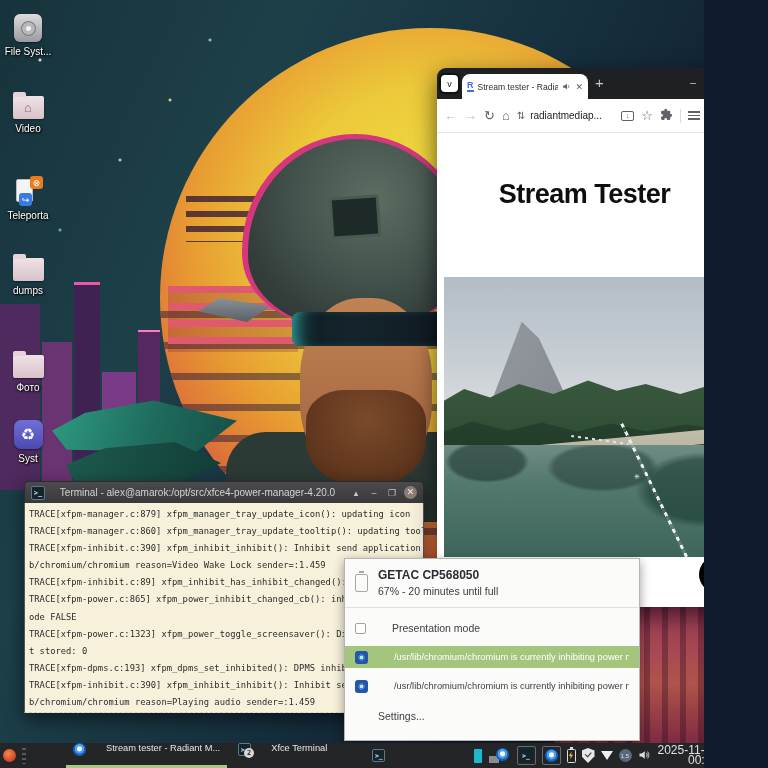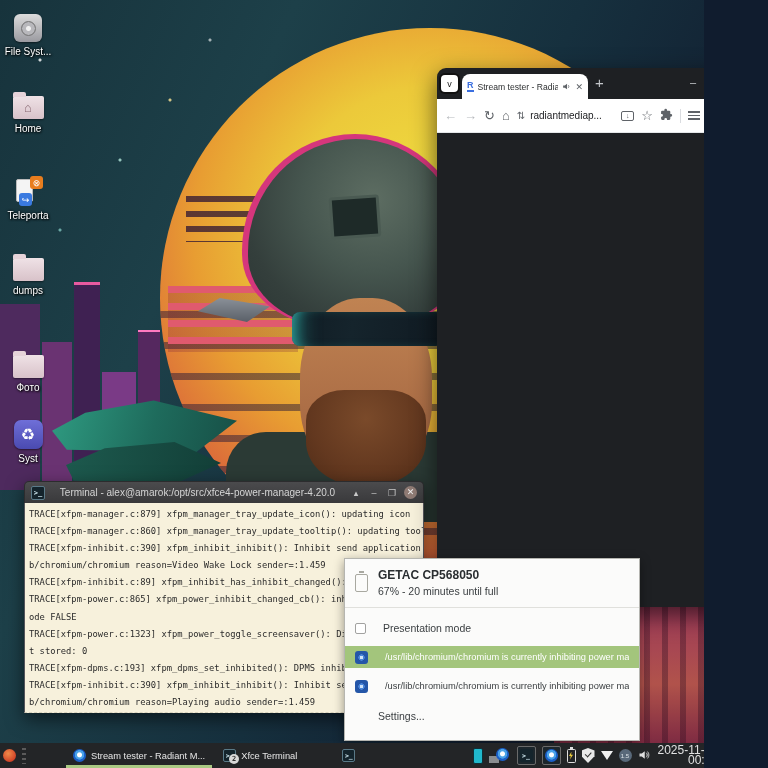--- a/index.html
+++ b/index.html
@@ -162,35 +162,35 @@
   #v-marker{left:66%;top:70%;width:7px;height:7px;color:#f0f0f0;font-size:7px;line-height:7px;}
 
   
   #power-menu{position:absolute;left:344px;top:558px;width:296px;height:183px;background:#fbfbfa;
     border:1px solid #b5b5b0;box-shadow:0 3px 10px rgba(0,0,0,.4);padding-top:7px;font-size:10.5px;color:#3c4043;}
   .pm-device{display:flex;gap:10px;align-items:center;padding:2px 10px 6px;}
   .pm-batt{width:13px;height:18px;border:1.5px solid #a8a8a0;border-radius:2px;position:relative;flex:none;}
   .pm-batt::before{content:"";position:absolute;left:3px;top:-4px;width:5px;height:2.5px;background:#a8a8a0;}
   .pm-device b{display:block;font-size:12px;color:#2a2e31;margin-bottom:3px;}
   .pm-sep{border:none;border-top:1px solid #e0e0dc;margin:4px 0 9px;}
-  .pm-row{display:flex;align-items:center;gap:17px;height:22px;padding:0 10px;margin-bottom:7px;}
+  .pm-row{display:flex;align-items:center;gap:26px;height:22px;padding:0 10px;margin-bottom:7px;}
   .pm-check{width:11px;height:11px;border:1px solid #a2a2a0;border-radius:2px;background:#fff;flex:none;}
   .pm-row.hl{background:#a3c57c;color:#fff;}
   .pm-row .txt{font-size:9.3px;white-space:nowrap;overflow:hidden;}
   .chromium-sq{width:13px;height:13px;border-radius:3px;background:#2456a8;flex:none;position:relative;}
   .chromium-sq::before{content:"";position:absolute;left:3px;top:3px;width:7px;height:7px;border-radius:50%;
     background:radial-gradient(circle,#cfe2f8 0 1.5px,#4a86d8 2px 3px,#1d4a9e 3.5px);}
   .pm-settings{padding:6px 10px 0 33px;}
 
   
   #taskbar{position:absolute;left:0;bottom:0;width:768px;height:25px;background:#232527;
     display:flex;align-items:center;padding:0 3px;gap:4px;z-index:10;}
   #tb-menu{width:13px;height:13px;border-radius:50%;background:radial-gradient(circle at 40% 35%,#f08a4a,#d04428 70%);}
   #tb-handle{width:4px;height:16px;background:repeating-linear-gradient(to bottom,#5a5a5a 0 2px,transparent 2px 5px);margin:0 2px;}
-  .task{position:relative;display:flex;align-items:center;gap:5px;height:25px;padding:0 7px;max-width:176px;}
+  .task{position:relative;display:flex;align-items:flex-start;gap:20px;height:25px;padding:0 7px;max-width:176px;}
   .task .tlabel{color:#e6e6e6;font-size:9.3px;white-space:nowrap;overflow:hidden;text-overflow:ellipsis;}
   .task.active::after{content:"";position:absolute;left:0;right:0;bottom:0;height:3px;background:#a9c983;}
   .chromium-ball{width:13px;height:13px;border-radius:50%;flex:none;
     background:radial-gradient(circle at 50% 45%,#fff 0 2px,#4aa3e8 3px 4.5px,#1a5fc8 5px);}
   .term-ball{width:13px;height:13px;background:#14242c;border:1px solid #5a7a88;border-radius:2px;flex:none;
     color:#cfe8f0;font:bold 6.5px "DejaVu Sans Mono",monospace;display:flex;align-items:center;justify-content:center;position:relative;}
   .badge{position:absolute;right:-4px;bottom:-3px;width:10px;height:10px;border-radius:50%;background:#d8d8d8;
     color:#333;font-size:7px;display:flex;align-items:center;justify-content:center;}
   #tb-lone-term{margin-left:34px;}
   #tb-spacer{flex:1;}
@@ -256,21 +256,21 @@
   <div class="dicon" style="top:14px">
     <span class="ic-drive">
         <i></i>
       </span>
     <span class="lbl">File Syst...</span>
   </div>
   <div class="dicon" style="top:96px">
     <span class="folder">
         <span class="house">⌂</span>
       </span>
-    <span class="lbl">Home</span>
+    <span class="lbl">Video</span>
   </div>
   <div class="dicon" style="top:176px">
     <span class="ic-tele">
       <span class="sheet"></span>
         <span class="badx">⊗</span>
         <span class="bada">↪</span>
     </span>
     <span class="lbl">Teleporta</span>
   </div>
   <div class="dicon" style="top:258px">
@@ -344,20 +344,39 @@
       <span>
         <svg width="13" height="13" viewBox="0 0 24 24">
             <path fill="#5f6368" d="M20 11h-1V7a2 2 0 0 0-2-2h-4V4a2.5 2.5 0 0 0-5 0v1H4a2 2 0 0 0-2 2v4h1a2.5 2.5 0 0 1 0 5H2v4a2 2 0 0 0 2 2h4v-1a2.5 2.5 0 0 1 5 0v1h4a2 2 0 0 0 2-2v-4h1a2.5 2.5 0 0 0 0-5z"></path>
           </svg>
       </span>
       <span class="divider"></span>
       <span class="lines-icon"></span>
       <span class="avatar"></span>
       <span class="tbi">⋮</span>
     </div>
+    <div id="page">
+      <h1>Stream Tester</h1>
+      <span id="scroll-up">▲</span>
+      <div id="scrollbar-thumb"></div>
+      <div id="video">
+        <div class="v" id="v-sky"></div>
+        <div class="v" id="v-mountain"></div>
+        <div class="v" id="v-ridge"></div>
+        <div class="v" id="v-forest"></div>
+        <div class="v" id="v-forest2"></div>
+        <div class="v" id="v-shore"></div>
+        <div class="v" id="v-water"></div>
+        <div class="v" id="v-buoys"></div>
+        <div class="v" id="v-buoys2"></div>
+        <div class="v" id="v-marker">✳</div>
+      </div>
+      <div id="totop">↑</div>
+      <div id="grip"></div>
+    </div>
   </div>
 
   <div id="power-menu">
     <div class="pm-device">
       <span class="pm-batt"></span>
       <span>
         <b>GETAC CP568050</b>
         <span>67% - 20 minutes until full</span>
       </span>
     </div>

